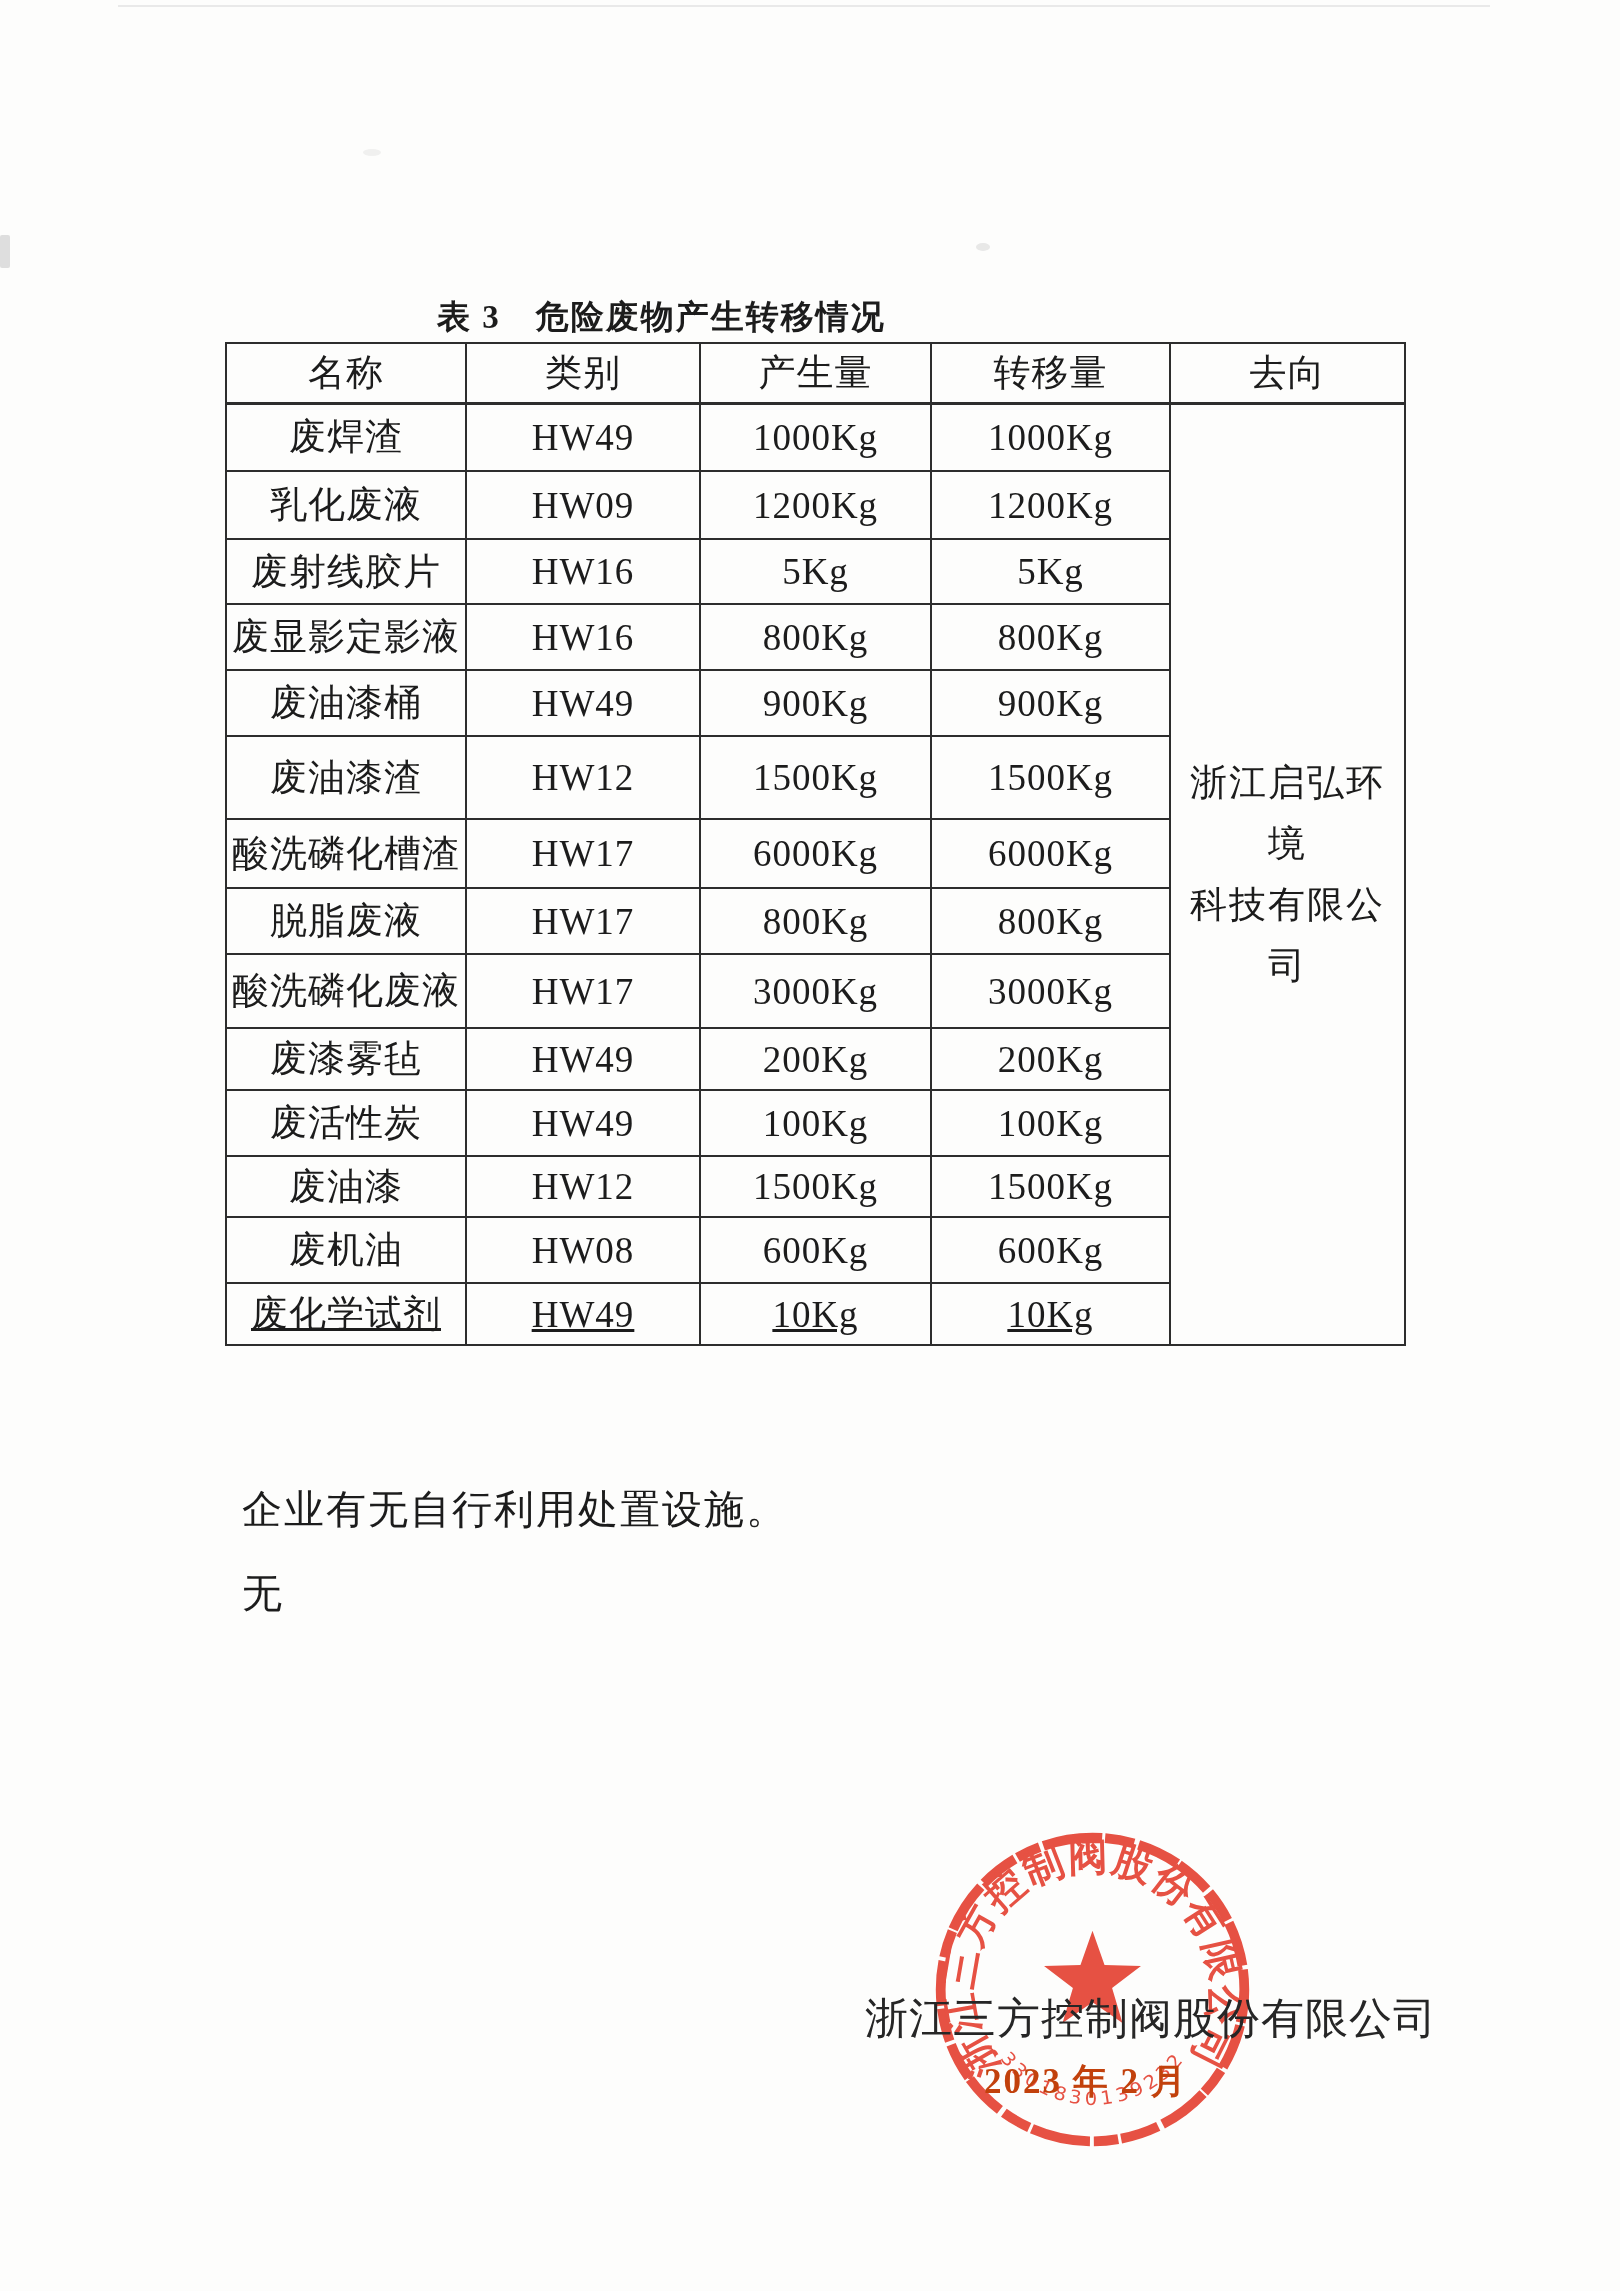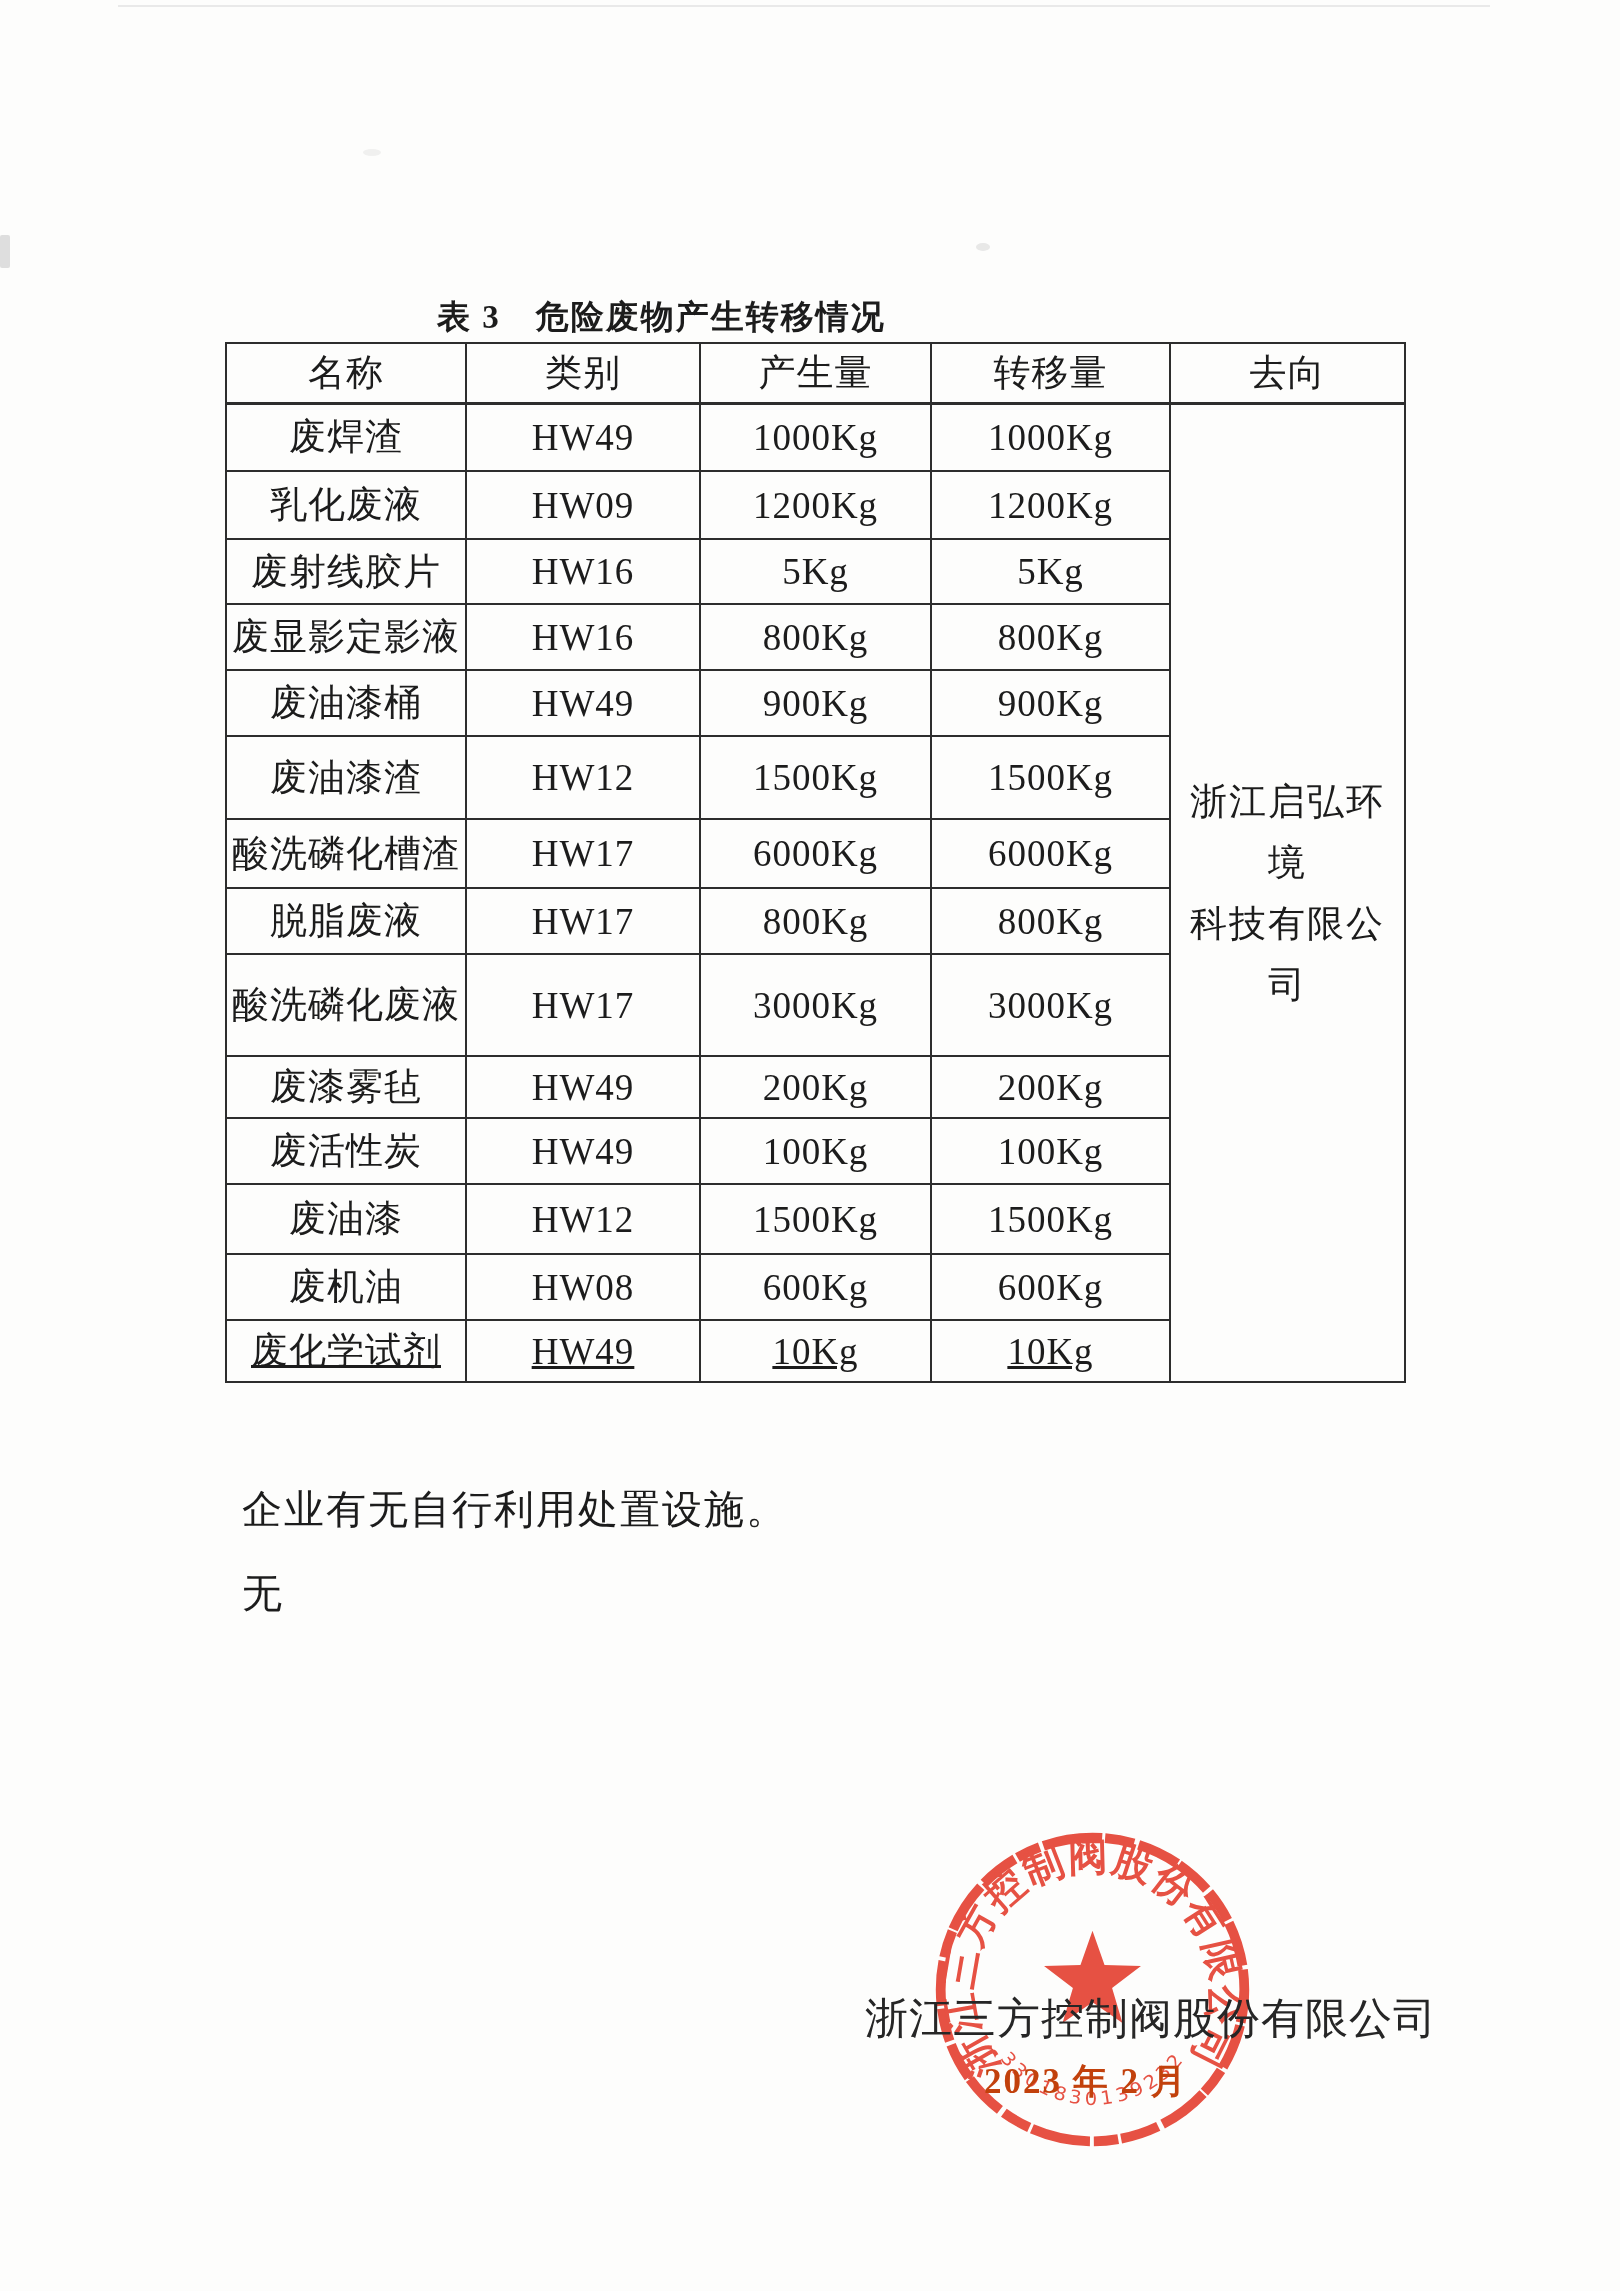--- a/index.html
+++ b/index.html
@@ -39,23 +39,23 @@
     overflow:hidden;
   }
   table.waste thead tr{height:60px;}
   table.waste thead th{border-bottom:3.9px solid #2d2d2d;}
   table.waste tbody tr{height:66px;}
   table.waste tbody tr:nth-child(1){height:68px;}
   table.waste tbody tr:nth-child(2){height:68px;}
   table.waste tbody tr:nth-child(3){height:65px;}
   table.waste tbody tr:nth-child(6){height:83px;padding-left:48px;}
   table.waste tbody tr:nth-child(7){height:69px;}
-  table.waste tbody tr:nth-child(9){height:102px;}
+  table.waste tbody tr:nth-child(9){height:74px;}
   table.waste tbody tr:nth-child(10){height:62px;}
-  table.waste tbody tr:nth-child(12){height:70px;margin-top:31px;}
+  table.waste tbody tr:nth-child(12){height:61px;margin-top:31px;}
   table.waste tbody tr:nth-child(14){height:62px;text-decoration:underline;}
   td.dest-cell{vertical-align:middle;}
   .dest-line{line-height:61px;font-size:37px;letter-spacing:2px;}
 
   .note-question{position:absolute;left:242px;top:1482px;font-size:40px;letter-spacing:2px;}
   .note-answer{position:absolute;left:242px;top:1566px;font-size:40px;}
 
   .seal{position:absolute;left:926px;top:1823px;width:333px;height:333px;z-index:1;}
   .footer-company{
     position:absolute;left:865px;top:1990px;z-index:2;

